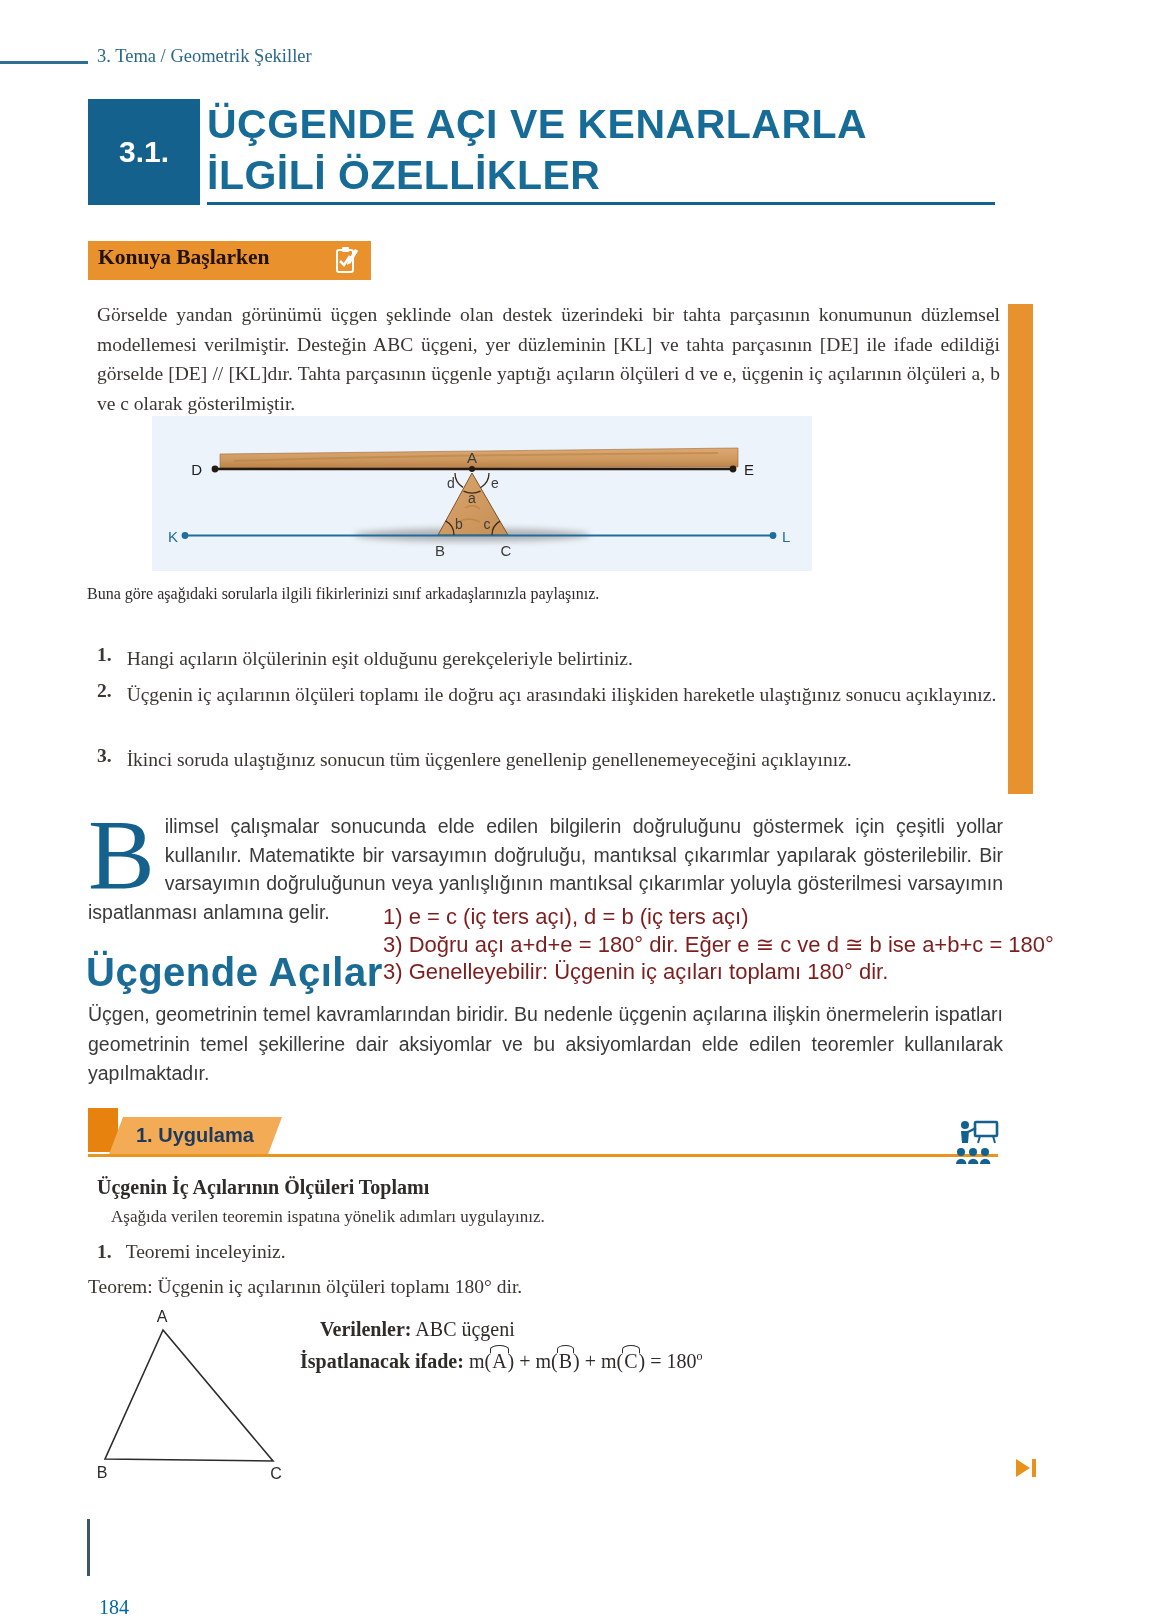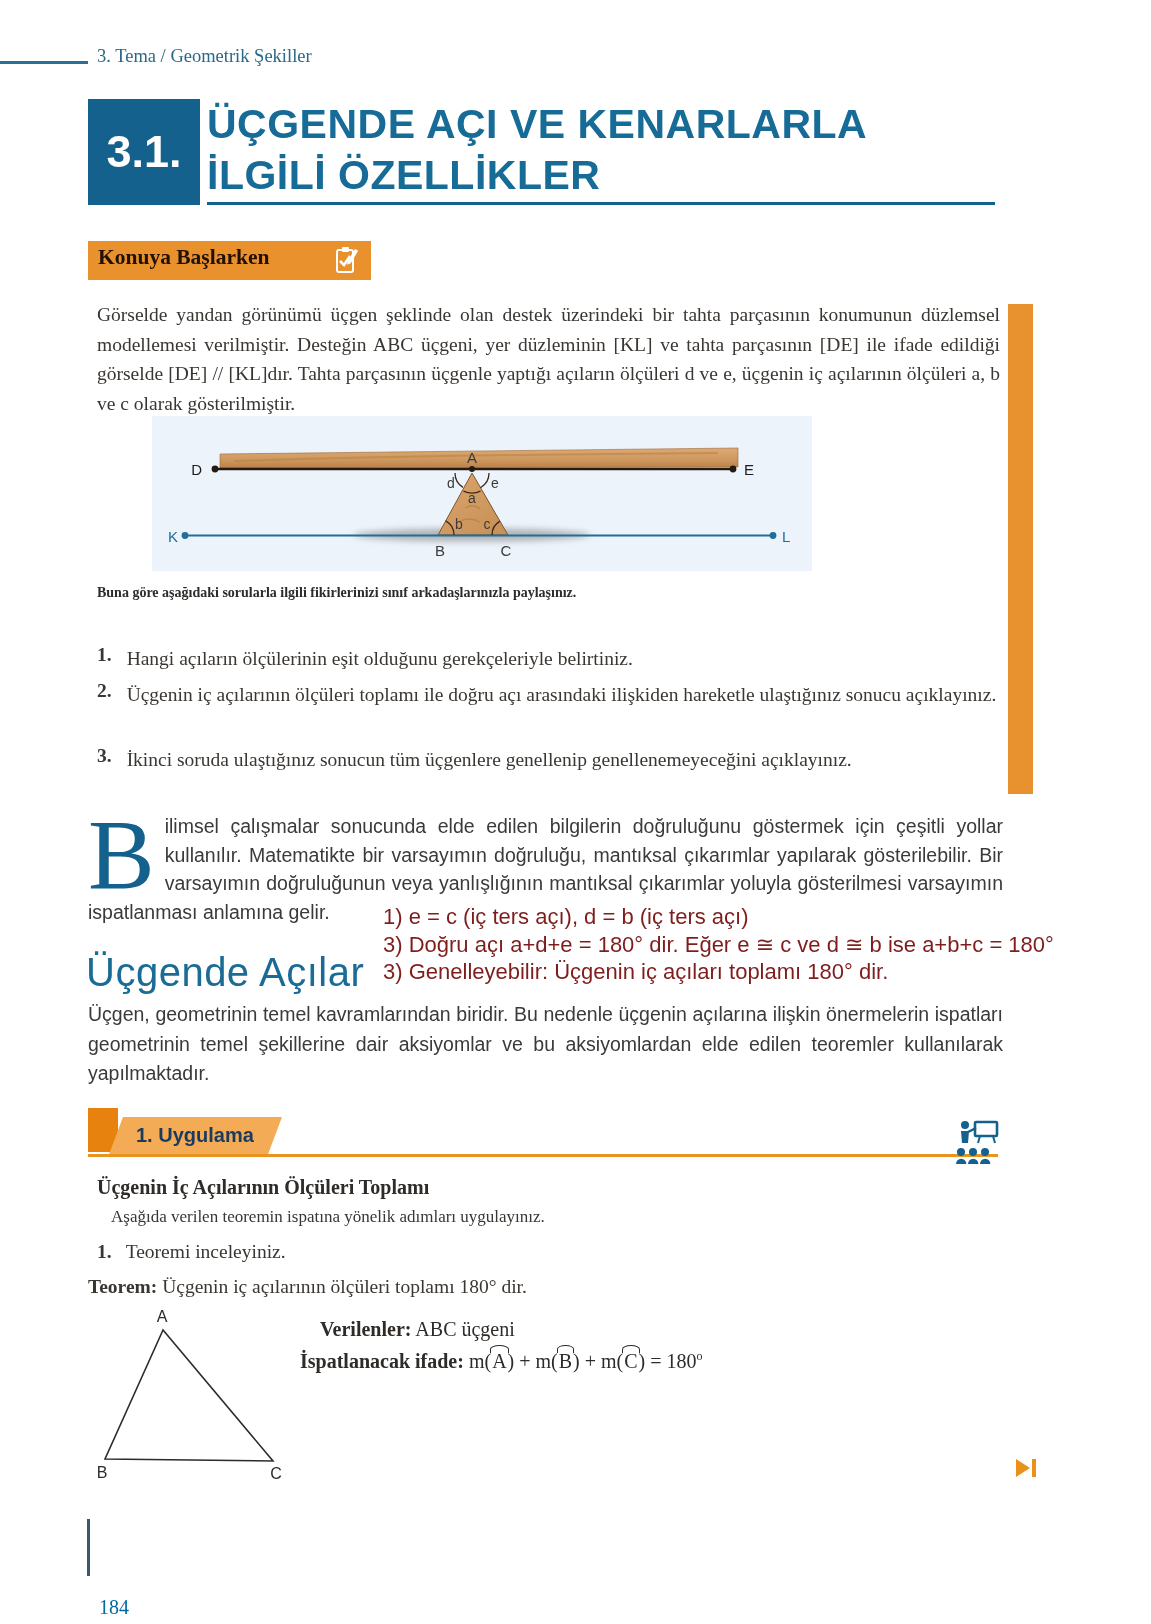--- a/index.html
+++ b/index.html
@@ -6,21 +6,21 @@
   #page{position:relative;width:1151px;height:1624px;background:#fff;overflow:hidden;
         font-family:"Liberation Serif","DejaVu Serif",serif;color:#363330;padding-left:32px;}
 
   
   .hdr-line{position:absolute;left:0;top:61px;width:88px;height:3px;background:#2e6f96;}
   .breadcrumb{position:absolute;left:97px;top:46px;font-size:18.5px;color:#2b6887;}
 
   
   .title-box{position:absolute;left:88px;top:99px;width:112px;height:106px;background:#15618d;
              color:#fff;display:flex;align-items:center;justify-content:center;
-             font-family:"Liberation Sans","DejaVu Sans",sans-serif;font-size:45px;font-weight:600;}
+             font-family:"Liberation Sans","DejaVu Sans",sans-serif;font-size:30px;font-weight:600;}
   .title-text{position:absolute;left:207px;top:99px;width:790px;color:#176b97;
               font-family:"Liberation Sans","DejaVu Sans",sans-serif;font-size:41px;font-weight:600;
               line-height:51px;letter-spacing:0.5px;}
   .title-underline{position:absolute;left:207px;top:202px;width:788px;height:3px;background:#15618d;}
 
   
   .badge{position:absolute;left:88px;top:241px;width:283px;height:39px;background:#e8912d;}
   .badge-label{position:absolute;left:10px;top:4px;font-size:21.5px;font-weight:bold;color:#221106;
                font-family:"Liberation Serif","DejaVu Serif",serif;}
   .badge-icon{position:absolute;right:8px;top:4px;}
@@ -28,60 +28,60 @@
   .para1{position:absolute;left:97px;top:300px;width:903px;font-size:19.5px;line-height:29.5px;
          text-align:justify;color:#3a3632;}
 
   .orange-bar{position:absolute;left:1008px;top:304px;width:25px;height:490px;background:#e8922f;}
 
   
   .fig1{position:absolute;left:152px;top:416px;width:660px;height:155px;background:#ecf3fa;}
   .fig1 svg{display:block;}
   .figlabel{font-family:"Liberation Sans","DejaVu Sans",sans-serif;}
 
-  .bold-intro{position:absolute;left:97px;top:585px;width:905px;font-size:14px;font-weight:bold;color:#2e2b28;}
+  .bold-intro{position:absolute;left:87px;top:585px;width:905px;font-size:16px;font-weight:normal;color:#2e2b28;}
 
   .qrow{position:absolute;left:97px;width:907px;display:flex;gap:15px;font-size:19.5px;color:#3a3632;}
   .qnum{font-weight:bold;flex:0 0 auto;}
   .qtext{flex:1;text-align:justify;line-height:29px;}
 
   
   .dc-para{position:absolute;left:88px;top:812px;width:915px;
            font-family:"Liberation Sans","DejaVu Sans",sans-serif;
            font-size:19.5px;line-height:28.5px;text-align:justify;color:#3a3a3a;}
   .dropcap{float:left;font-family:"Liberation Serif","DejaVu Serif",serif;
            font-size:100px;line-height:78px;color:#15618d;margin:4px 10px 0 0;}
 
   .red-answers{position:absolute;left:383px;top:903px;width:680px;
                font-family:"Liberation Sans","DejaVu Sans",sans-serif;
                font-size:22px;line-height:27.5px;color:#7f1d1d;white-space:nowrap;}
 
   .section-heading{position:absolute;left:86px;top:950px;color:#1a6b95;
                    font-family:"Liberation Sans","DejaVu Sans",sans-serif;
-                   font-size:40px;font-weight:400;letter-spacing:0.5px;}
+                   font-size:40px;font-weight:700;letter-spacing:0.5px;}
 
   .para2{position:absolute;left:88px;top:1000px;width:915px;
          font-family:"Liberation Sans","DejaVu Sans",sans-serif;
          font-size:19.5px;line-height:29.5px;text-align:justify;color:#3a3a3a;}
 
   
   .tab-square{position:absolute;left:88px;top:1108px;width:30px;height:44px;background:#e8820f;}
   .tab-trap{position:absolute;left:108px;top:1117px;width:174px;height:40px;background:#f3ab55;
             clip-path:polygon(15px 0, 174px 0, 159px 40px, 0 40px);}
   .tab-label{position:absolute;left:136px;top:1124px;color:#1c3a5e;font-weight:bold;
              font-family:"Liberation Sans","DejaVu Sans",sans-serif;font-size:20px;}
   .tab-rule{position:absolute;left:88px;top:1154px;width:910px;height:3px;background:#e8941f;}
   .class-icon{position:absolute;left:953px;top:1119px;}
 
   .subtitle{position:absolute;left:97px;top:1176px;font-size:20px;font-weight:bold;color:#2e2b28;}
   .instruction{position:absolute;left:111px;top:1207px;font-size:17px;color:#3a3632;}
   .step1{position:absolute;left:97px;top:1241px;font-size:19.5px;color:#3a3632;}
   .step1 .num{font-weight:bold;margin-right:14px;}
   .theorem{position:absolute;left:88px;top:1276px;font-size:19.5px;color:#3a3632;}
-  .theorem .lbl{font-weight:bold;}
+  .theorem .lbl{font-weight:normal;}
 
   .fig2{position:absolute;left:80px;top:1300px;}
   .verilenler{position:absolute;left:320px;top:1318px;font-size:20px;color:#2e2b28;}
   .verilenler .lbl{font-weight:bold;}
   .ispat{position:absolute;left:300px;top:1348px;font-size:20px;color:#2e2b28;}
   .ispat .lbl{font-weight:bold;}
   .hat{position:relative;display:inline-block;padding:0 1px;margin-top:2px;}
   .hat::before{content:"";position:absolute;left:-1px;right:-1px;top:-5px;height:7px;
                border:1.5px solid #2b2b2b;border-bottom:none;border-radius:100% 100% 0 0;}
   .sup{font-size:12px;vertical-align:super;}

